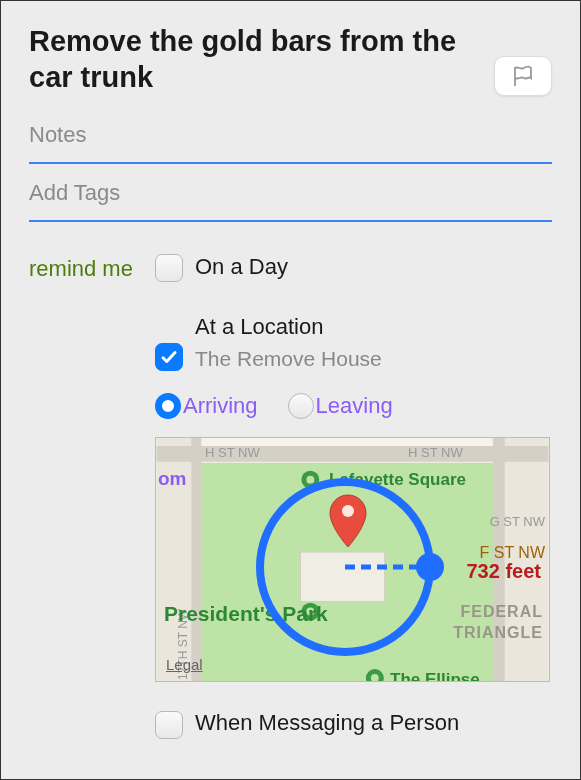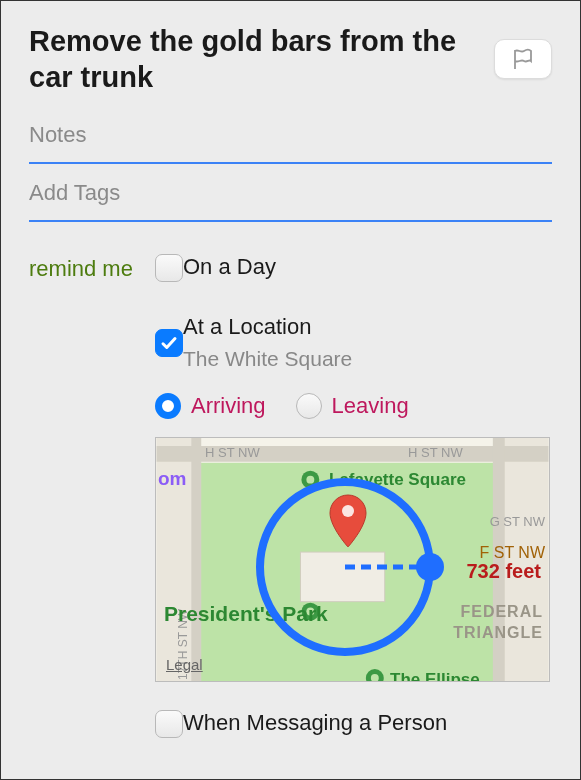--- a/index.html
+++ b/index.html
@@ -1,34 +1,34 @@
 <!DOCTYPE html>
 <html><head>
 <meta charset="utf-8">
 <style>
 *{margin:0;padding:0;box-sizing:border-box}
 body{font-family:-apple-system,BlinkMacSystemFont,"Helvetica Neue",Arial,sans-serif;background:#fff;height:780px;width:581px;overflow:hidden}
 .panel{border:1px solid #333;background:#ececec;width:581px;height:780px;padding:22px 28px}
-.header-row{display:flex;align-items:center;gap:12px;margin-bottom:16px}
+.header-row{display:flex;align-items:flex-end;gap:12px;margin-bottom:16px}
 .title{font-size:29px;font-weight:700;color:#1a1a1a;line-height:1.25;flex:1}
 .flag-btn{width:58px;height:40px;background:#fff;border:1px solid #dcdcdc;border-radius:10px;display:flex;align-items:center;justify-content:center;box-shadow:0 1px 2px rgba(0,0,0,.08);cursor:pointer}
 .input-line{width:100%;border:none;border-bottom:2px solid #3b82f6;background:transparent;font-size:22px;color:#333;padding:10px 0 14px;margin-bottom:6px;outline:none}
 .input-line::placeholder{color:#8a8a8a}
 .remind-row{display:flex;align-items:flex-start;gap:14px;margin-top:24px}
 .remind-label{font-size:22px;color:#4d7c0f;width:112px;padding-top:4px}
 .opts{flex:1;display:flex;flex-direction:column}
-.opt{display:flex;align-items:center;gap:0;margin-bottom:30px}
+.opt{display:flex;align-items:flex-end;gap:12px;margin-bottom:30px}
 .checkbox{width:28px;height:28px;border-radius:7px;border:1px solid #b8b8b8;background:linear-gradient(#fafafa,#e8e8e8);flex-shrink:0;display:flex;align-items:center;justify-content:center;margin-top:2px}
 .checkbox.checked{background:#0a7bff;border-color:#0a7bff}
 .opt-text{font-size:22px;color:#1a1a1a;line-height:1.4}
 .opt-sub{font-size:21px;color:#888;margin-top:4px}
 .radio-row{display:flex;gap:30px;margin:0 0 18px 0;align-items:center}
 .radio{width:26px;height:26px;border-radius:50%;border:1px solid #b8b8b8;background:linear-gradient(#fafafa,#e8e8e8);flex-shrink:0;display:flex;align-items:center;justify-content:center}
 .radio.checked{border:7px solid #0a7bff;background:#fff}
-.radio-item{display:flex;align-items:center;gap:10px;font-size:22px;color:#be185d;cursor:pointer}
+.radio-item{display:flex;align-items:center;gap:2px;font-size:22px;color:#8b5cf6;cursor:pointer}
 .map-wrap{width:395px;height:245px;border:1px solid #bcbcbc;position:relative;overflow:hidden;background:#f1efe8}
 .map-wrap svg{width:100%;height:100%;display:block}
 .geofence{position:absolute;border:8px solid #1f6eff;border-radius:50%;width:178px;height:178px;left:100px;top:40px}
 .geofence-handle{position:absolute;width:28px;height:28px;background:#1f6eff;border-radius:50%;right:-18px;top:50%;transform:translateY(-50%)}
 .geofence-dash{position:absolute;border-top:5px dashed #1f6eff;width:90px;left:50%;top:50%;transform:translateY(-50%)}
 .geofence-label{position:absolute;right:8px;top:122px;color:#b91c1c;font-weight:700;font-size:20px}
 .map-label{position:absolute;font-family:Arial,sans-serif}
 .legal{position:absolute;left:10px;bottom:8px;font-size:15px;color:#666;text-decoration:underline;cursor:pointer}
 .pin{position:absolute;left:170px;top:55px;z-index:5}
 </style>
@@ -54,21 +54,21 @@
         <div class="opt-text">On a Day</div>
       </div>
       <div class="opt" style="margin-bottom:22px">
         <div class="checkbox checked">
           <svg width="18" height="18" viewBox="0 0 24 24" fill="none" stroke="#fff" stroke-width="4" stroke-linecap="round" stroke-linejoin="round">
               <polyline points="4 13 9 18 20 6"></polyline>
             </svg>
         </div>
         <div>
           <div class="opt-text">At a Location</div>
-          <div class="opt-sub">The White Square</div>
+          <div class="opt-sub">The Remove House</div>
         </div>
       </div>
       <div class="radio-row">
         <div class="radio-item">
           <div class="radio checked"></div>
           <span>Arriving</span>
         </div>
         <div class="radio-item">
           <div class="radio"></div>
           <span>Leaving</span>

